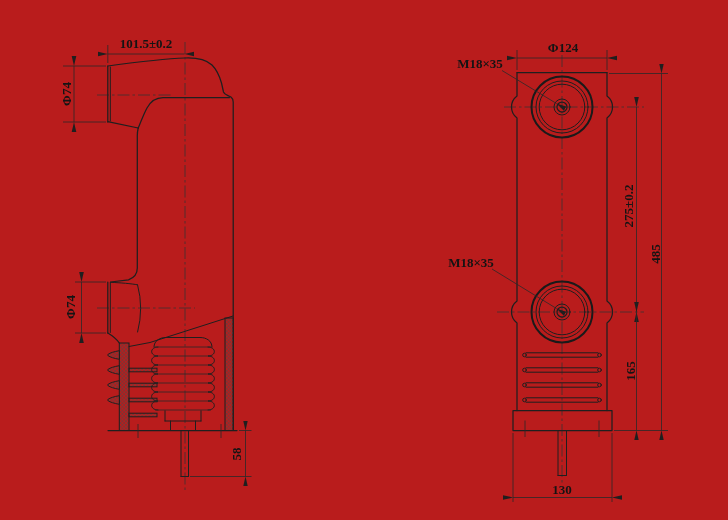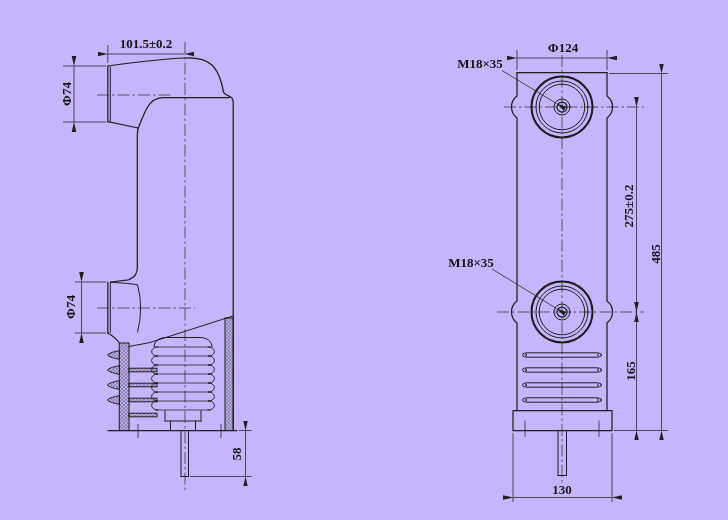--- a/index.html
+++ b/index.html
@@ -2,21 +2,21 @@
 <html><head>
 <meta charset="utf-8">
 <style>
   html,body{margin:0;padding:0;}
   body{
     width:728px;height:520px;
     background:#f8f7f4;
     font-family:"Liberation Serif","DejaVu Serif",serif;
     overflow:hidden;
   }
-  .canvas{position:relative;width:728px;height:520px;background:#c4b5fd;}
+  .canvas{position:relative;width:728px;height:520px;background:#b91c1c;}
   svg{display:block;}
   .ol{stroke:#1f1f1f;stroke-width:1.25;fill:none;stroke-linecap:round;stroke-linejoin:round;}
   .ol2{stroke:#1f1f1f;stroke-width:1;fill:none;stroke-linecap:round;}
   .bold{stroke:#1a1a1a;stroke-width:2;fill:none;}
   .thin{stroke:#2a2a2a;stroke-width:0.8;fill:none;}
   .cl{stroke:#333;stroke-width:0.75;fill:none;stroke-dasharray:12 3 2.5 3;}
   .dim{stroke:#2a2a2a;stroke-width:0.8;fill:none;}
   .hatchf{fill:url(#hatch);stroke:#1f1f1f;stroke-width:1;}
   text{fill:#141414;font-family:"Liberation Serif","DejaVu Serif",serif;font-size:13px;font-weight:600;}
 </style>

